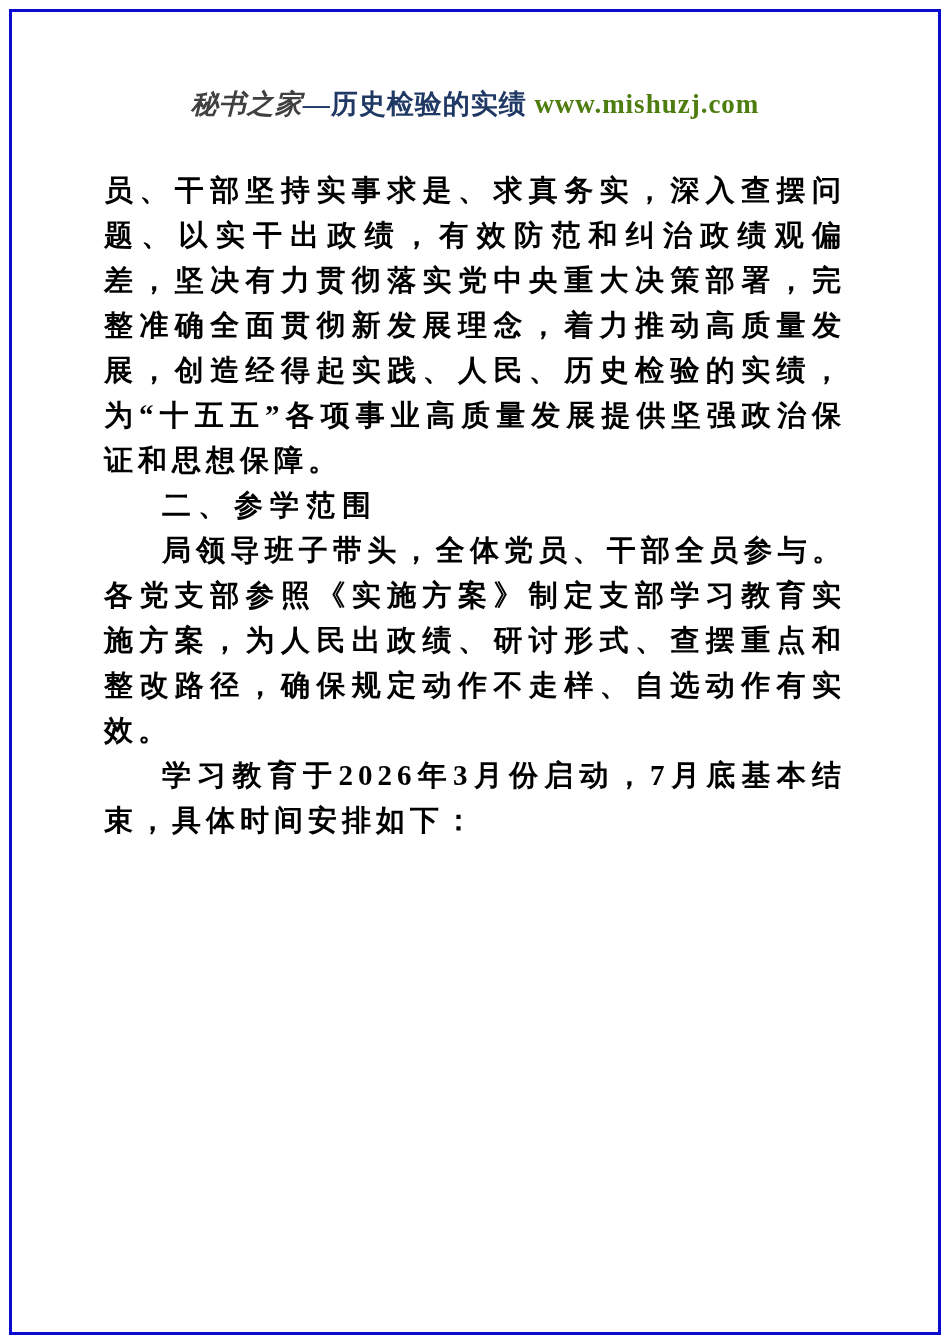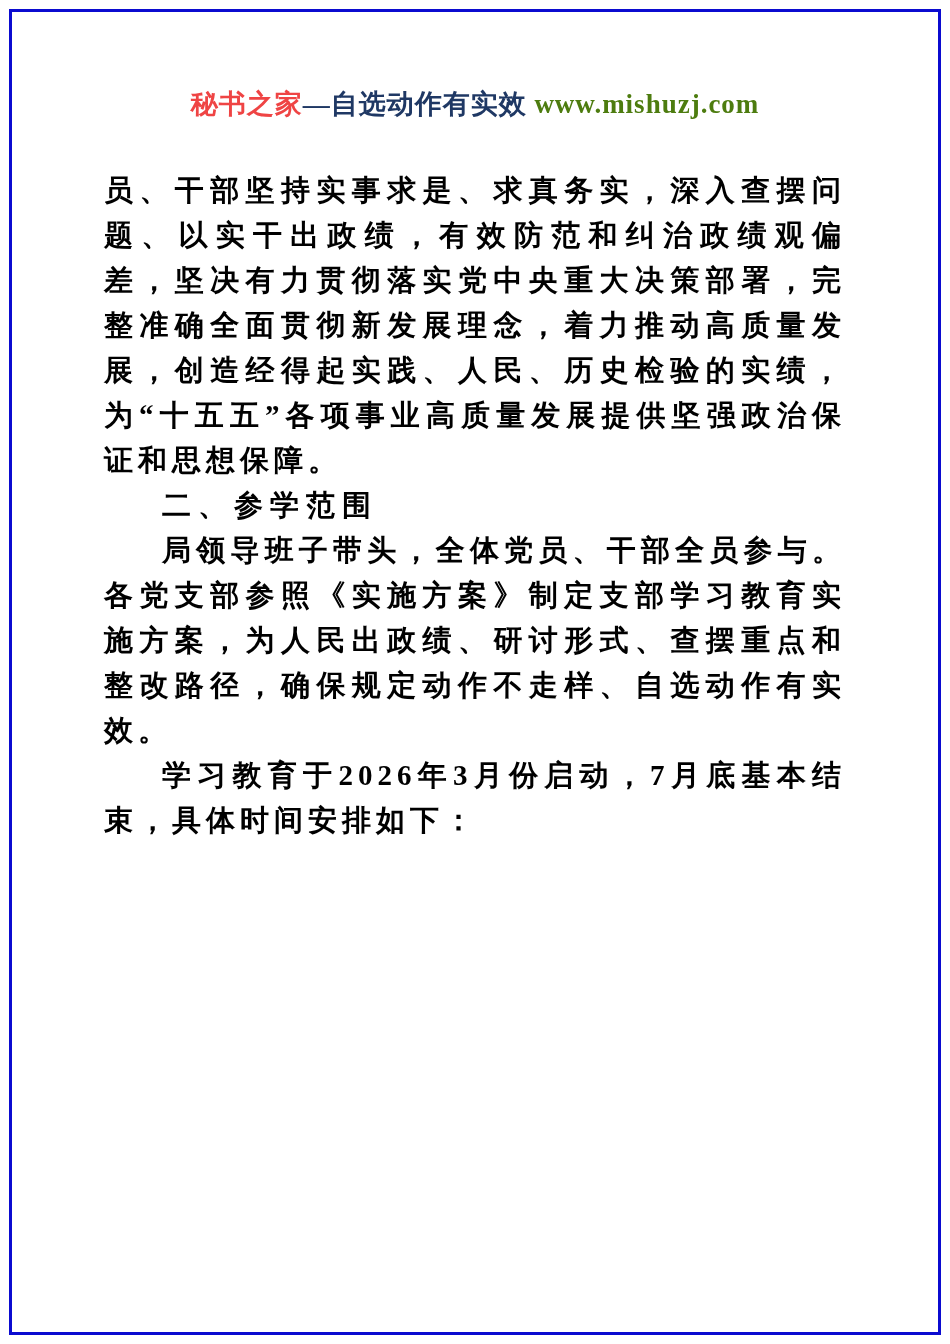--- a/index.html
+++ b/index.html
@@ -25,21 +25,21 @@
     pointer-events: none;
   }
   .header {
     padding-top: 86px;
     text-align: center;
     font-size: 27px;
     font-weight: bold;
     letter-spacing: 1px;
     white-space: nowrap;
   }
-  .header .brand { color: #ef4444; }
+  .header .brand { color: #404040; font-style: italic; }
   .header .tagline { color: #1f3864; }
   .header .url {
     color: #4d7c0f;
     text-decoration: none;
     cursor: pointer;
     font-family: "Liberation Serif", serif;
   }
   .content {
     padding: 46px 104px 0 104px;
     color: #000000;
@@ -61,21 +61,21 @@
     letter-spacing: 7px;
   }
 </style>
 </head>
 <body>
 
 <div class="page">
   <div class="frame"></div>
 
   <div class="header">
-    <span class="brand">秘书之家</span><span class="tagline">—自选动作有实效 </span><a class="url" href="#">www.mishuzj.com</a>
+    <span class="brand">秘书之家</span><span class="tagline">—历史检验的实绩 </span><a class="url" href="#">www.mishuzj.com</a>
   </div>
 
   <div class="content">
     <p class="para no-indent">员、干部坚持实事求是、求真务实，深入查摆问题、以实干出政绩，有效防范和纠治政绩观偏差，坚决有力贯彻落实党中央重大决策部署，完整准确全面贯彻新发展理念，着力推动高质量发展，创造经得起实践、人民、历史检验的实绩，为“十五五”各项事业高质量发展提供坚强政治保证和思想保障。</p>
     <p class="para heading">二、参学范围</p>
     <p class="para indent">局领导班子带头，全体党员、干部全员参与。各党支部参照《实施方案》制定支部学习教育实施方案，为人民出政绩、研讨形式、查摆重点和整改路径，确保规定动作不走样、自选动作有实效。</p>
     <p class="para indent">学习教育于2026年3月份启动，7月底基本结束，具体时间安排如下：</p>
   </div>
 </div>
 

